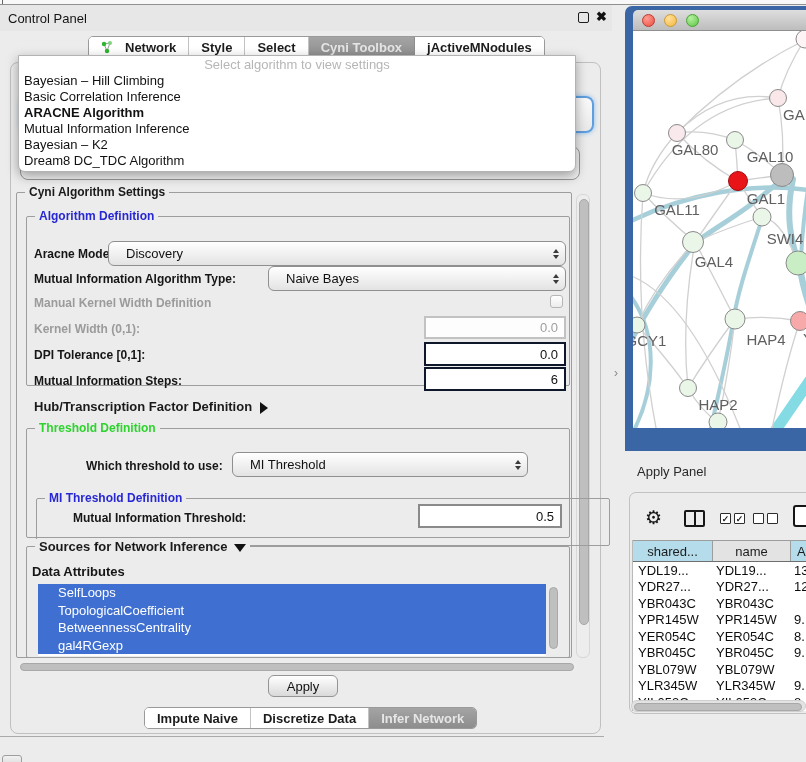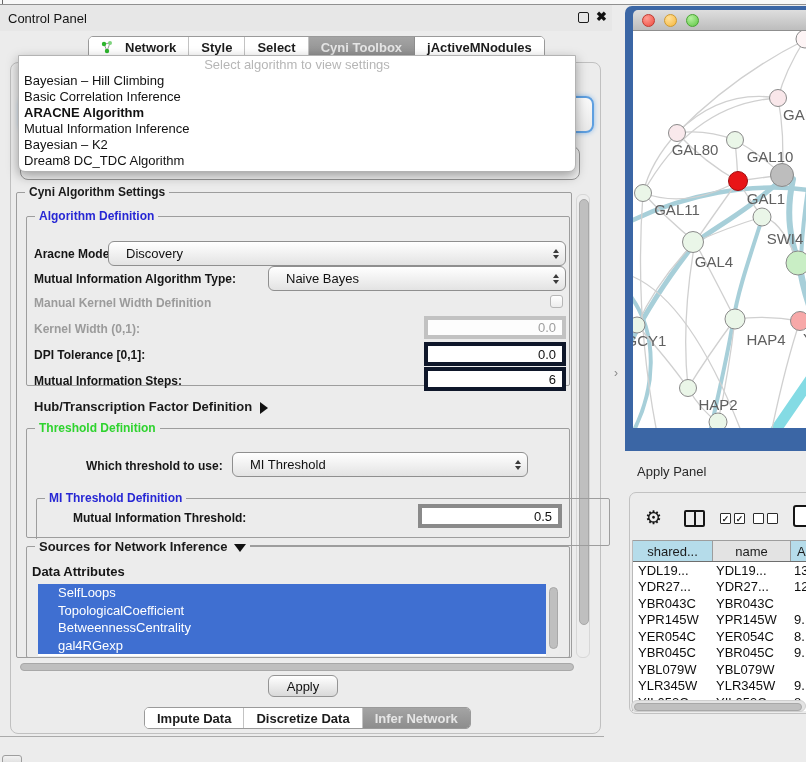--- a/index.html
+++ b/index.html
@@ -45,21 +45,21 @@
   .legend.green { color:#2ed32e; }
 
   .flabel { font-size:12px; font-weight:bold; color:#161616; white-space:nowrap; }
   .flabel.dis { color:#9b9b9b; }
 
   .combo { display:flex; align-items:center; height:25px; border:1px solid #8f8f8f; border-radius:6px; background:linear-gradient(#ffffff,#e3e3e3); font-size:13px; padding-left:17px; color:#111; }
   .stepper { margin-left:auto; margin-right:6px; display:flex; flex-direction:column; align-items:center; gap:2px; }
   .tri-up   { width:0; height:0; border-left:3.5px solid transparent; border-right:3.5px solid transparent; border-bottom:4.5px solid #3a3a3a; }
   .tri-down { width:0; height:0; border-left:3.5px solid transparent; border-right:3.5px solid transparent; border-top:4.5px solid #3a3a3a; }
 
-  .field { display:flex; align-items:center; justify-content:flex-end; border:4px solid #0f172a; background:#fff; font-size:13px; padding:0 6px; color:#111;text-align:right; }
+  .field { display:flex; align-items:center; justify-content:flex-end; border:2px solid #0f172a; background:#fff; font-size:13px; padding:0 6px; color:#111;text-align:right; }
   .field.dis { border-color:#c2c2c2; color:#9e9e9e; background:#fdfdfd; }
 
   .checkbox { width:13px; height:13px; border:1px solid #b6b6b6; border-radius:3px; background:linear-gradient(#ffffff,#ececec); }
 
   .arrow-right { display:inline-block; width:0; height:0; border-top:6px solid transparent; border-bottom:6px solid transparent; border-left:8px solid #111; margin-left:8px; vertical-align:middle; }
   .arrow-down  { display:inline-block; width:0; height:0; border-left:6px solid transparent; border-right:6px solid transparent; border-top:8px solid #111; margin-left:6px; vertical-align:middle; }
 
   .attr-list { background:#fff; overflow:hidden; }
   .attr-item { background:#3f6fd1; color:#fff; font-size:13px; height:17.5px; line-height:17.5px; padding-left:20px; }
 
@@ -241,21 +241,21 @@
   <div class="abs" style="left:18px; top:661px; width:560px; height:12px; background:#ededed; border-radius:6px;">
     <div class="scroll-thumb" style="position:absolute; left:2px; top:1.5px; width:554px; height:8px;"></div>
   </div>
 
   <div class="abs btn" style="left:268px; top:675px; width:70px; height:22px;">
     <span>Apply</span>
   </div>
 
   <div class="abs seg" style="left:144px; top:707px; height:22px;">
     <div class="seg-btn">
-        <span>Impute Data</span>
+        <span>Impute Naive</span>
       </div>
     <div class="seg-btn">
         <span>Discretize Data</span>
       </div>
     <div class="seg-btn active">
         <span>Infer Network</span>
       </div>
   </div>
 
   <div class="abs divider-bottom"></div>

